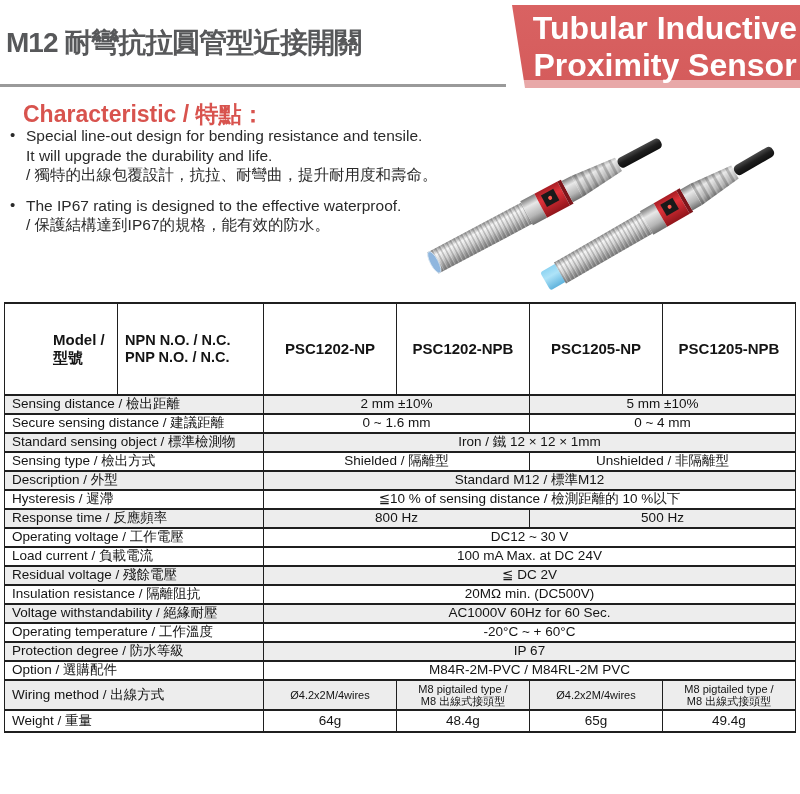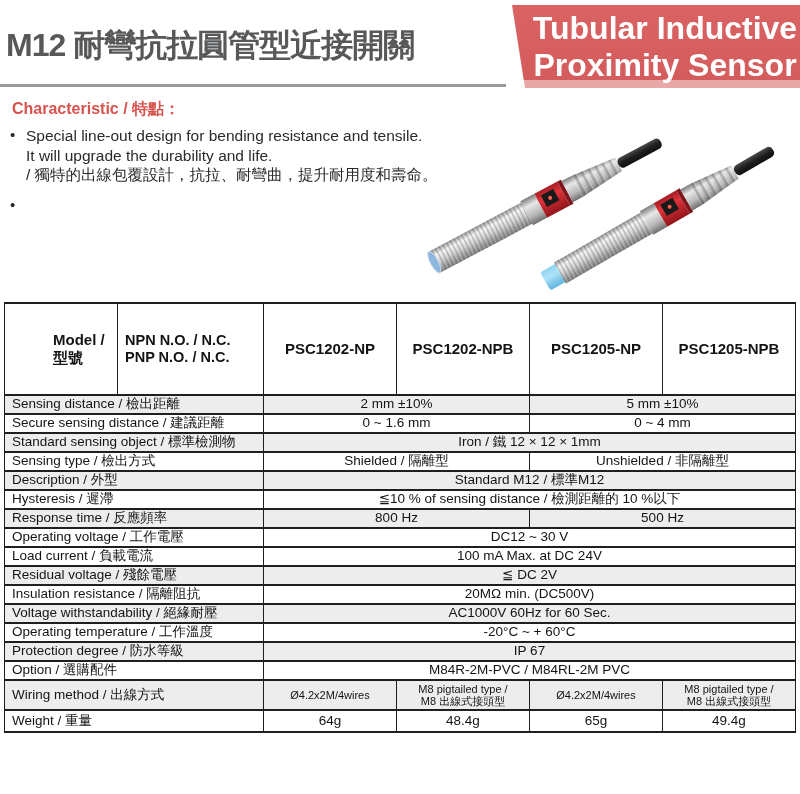--- a/index.html
+++ b/index.html
@@ -1,31 +1,31 @@
 <!DOCTYPE html>
 <html><head>
 <meta charset="utf-8">
 <style>
   html,body{margin:0;padding:0;background:#fff;}
   .page{position:relative;width:800px;height:794px;background:#ffffff;overflow:hidden;
         font-family:"Liberation Sans","DejaVu Sans",sans-serif;color:#222;}
 
   
-  .title{position:absolute;left:6px;top:24px;font-size:32px;font-weight:bold;
+  .title{position:absolute;left:6px;top:24px;font-size:28px;font-weight:bold;
          color:#57585a;letter-spacing:-1px;white-space:nowrap;}
   .title-rule{position:absolute;left:0;top:84px;width:506px;height:3px;background:#9a9a9a;}
   .badge{position:absolute;left:512px;top:5px;width:288px;height:83px;
          background:linear-gradient(180deg,#d96262 0%,#d55c5c 90%,#e8a8a8 90%,#e8a8a8 100%);
          clip-path:polygon(0 0,100% 0,100% 100%,13px 100%);
          display:flex;flex-direction:column;justify-content:center;align-items:center;
          padding-left:18px;box-sizing:border-box;}
   .badge div{color:#fff;font-weight:bold;font-size:32px;line-height:1.15;white-space:nowrap;}
 
   
-  .char-head{position:absolute;left:12px;top:99px;font-size:16px;font-weight:bold;color:#d8534e;}
+  .char-head{position:absolute;left:23px;top:99px;font-size:23px;font-weight:bold;color:#d8534e;}
   .bullets{position:absolute;left:10px;top:126px;width:470px;font-size:15.5px;color:#2a2a2a;line-height:1.26;}
   .bullet{display:flex;margin-bottom:11px;}
   .bullet .dot{width:16px;flex:0 0 16px;font-size:15px;}
   .bullet .bl div{white-space:nowrap;}
 
   
   .photo{position:absolute;left:400px;top:95px;width:400px;height:205px;}
 
   
   table.spec{position:absolute;left:4px;top:302px;width:791px;border-collapse:collapse;
@@ -60,20 +60,24 @@
     <div class="bullet">
       <span class="dot">•</span>
       <div class="bl">
         <div>Special line-out design for bending resistance and tensile.</div>
         <div>It will upgrade the durability and life.</div>
         <div>/ 獨特的出線包覆設計，抗拉、耐彎曲，提升耐用度和壽命。</div>
       </div>
     </div>
     <div class="bullet">
       <span class="dot">•</span>
+      <div class="bl">
+        <div>The IP67 rating is designed to the effective waterproof.</div>
+        <div>/ 保護結構達到IP67的規格，能有效的防水。</div>
+      </div>
     </div>
   </div>
 
   <svg class="photo" viewBox="0 0 400 205" xmlns="http://www.w3.org/2000/svg">
     <defs>
       <linearGradient id="gBarrel" x1="0" y1="0" x2="0" y2="1">
         <stop offset="0" stop-color="#8e8e8e"></stop>
           <stop offset="0.25" stop-color="#f5f5f5"></stop>
         <stop offset="0.55" stop-color="#cfcfcf"></stop>
           <stop offset="0.8" stop-color="#9a9a9a"></stop>

